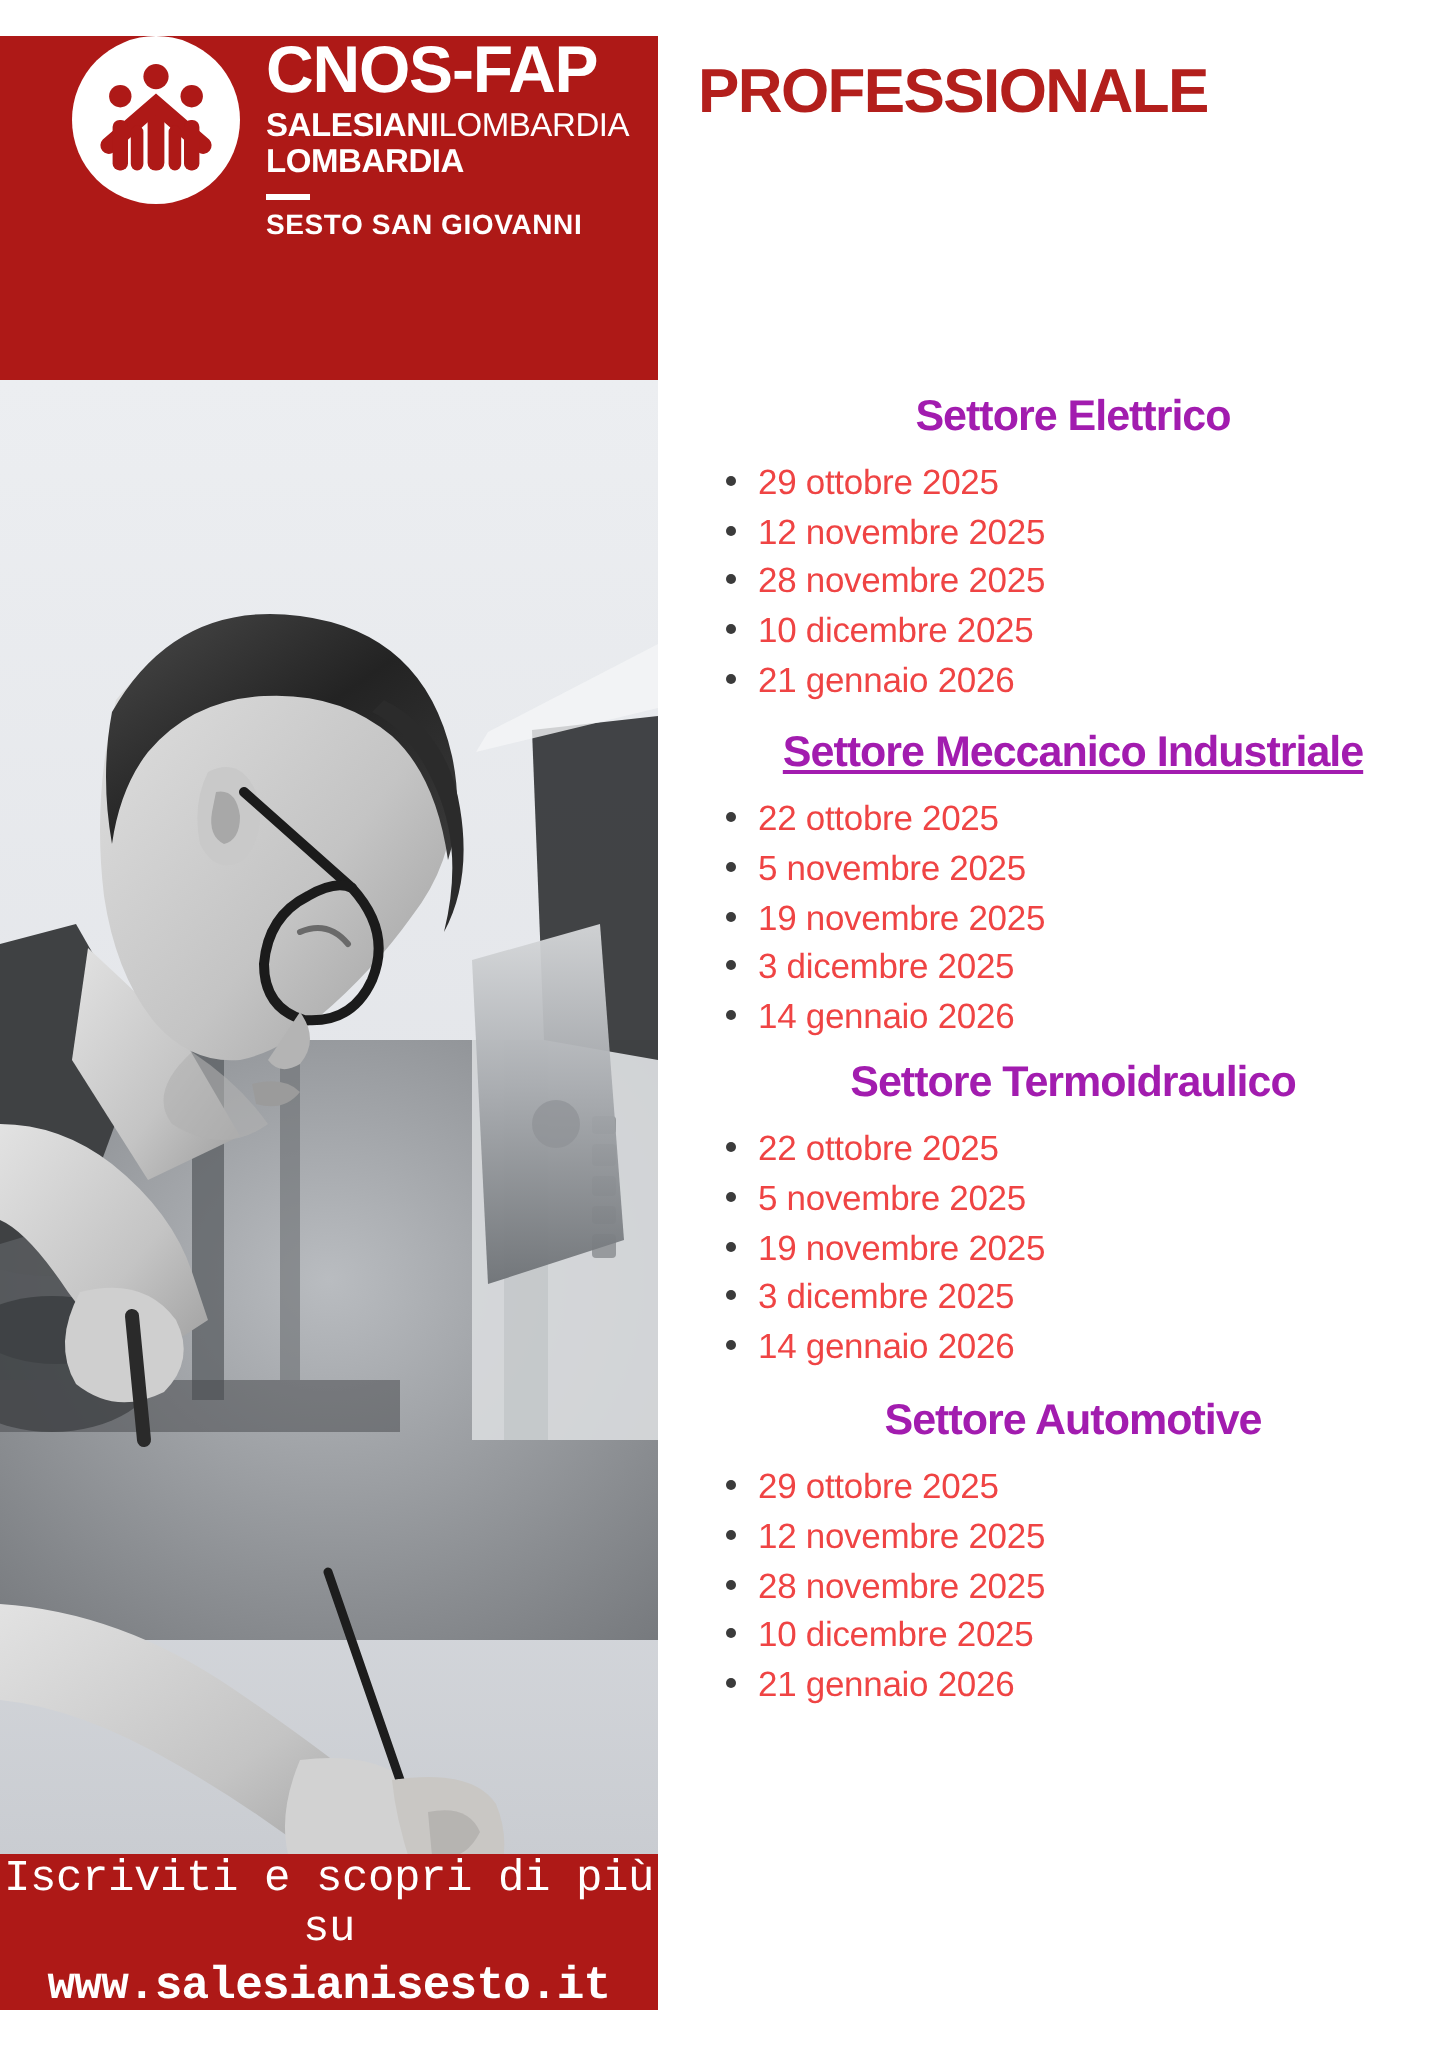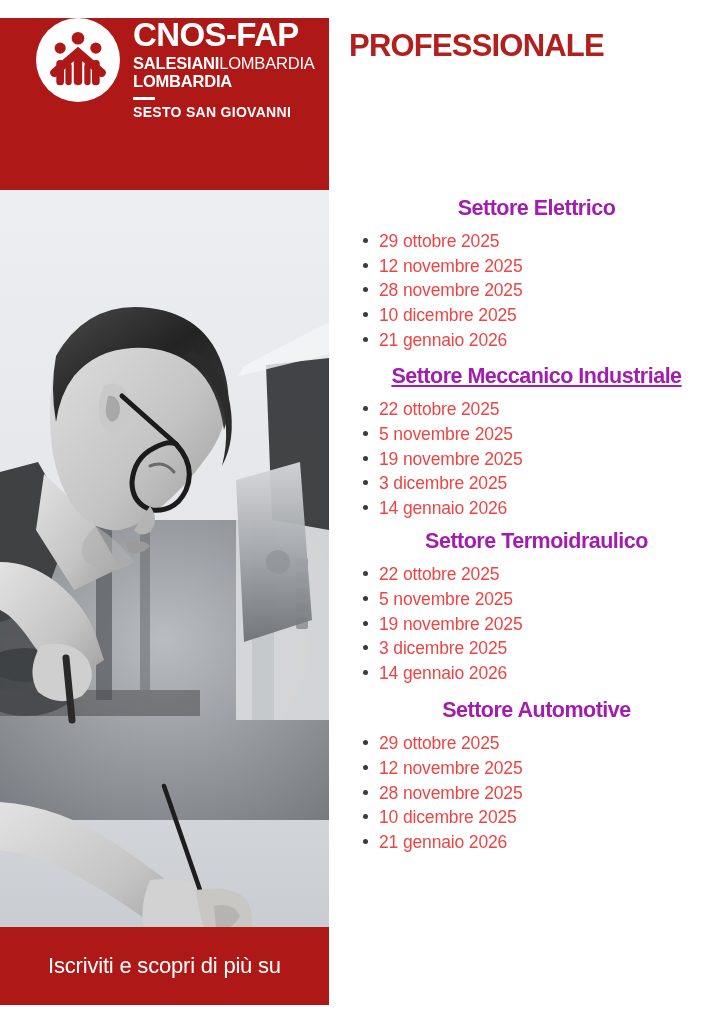--- a/index.html
+++ b/index.html
@@ -117,22 +117,22 @@
     position: absolute;
     left: 0;
     top: 927px;
     width: 329px;
     height: 78px;
     background: #ae1917;
     color: #ffffff;
     display: flex;
     flex-direction: column;
     align-items: center;
-    justify-content: center;
     text-align: center;
+    font-family: Liberation Mono, monospace;
   }
   .cta-line1 {
     font-size: 22px;
     font-weight: 400;
     line-height: 1.15;
     letter-spacing: -0.2px;
   }
   .cta-line2 {
     font-size: 23px;
     font-weight: 700;
@@ -392,20 +392,21 @@
           <path d="M294 900 L306 926"></path>
           <path d="M308 898 L320 924"></path>
         </g>
 
         <path d="M150 880 Q210 872 266 874 L262 888 Q206 886 152 894 Z" fill="#2a2b2d" opacity="0.85"></path>
       </svg>
     </div>
 
     <div class="cta-panel">
       <div class="cta-line1">Iscriviti e scopri di più su</div>
+      <div class="cta-line2">www.salesianisesto.it</div>
     </div>
 
   </div>
 
   <div class="right-col">
 
     <div class="headline">
       <div>PROFESSIONALE</div>
     </div>
 

